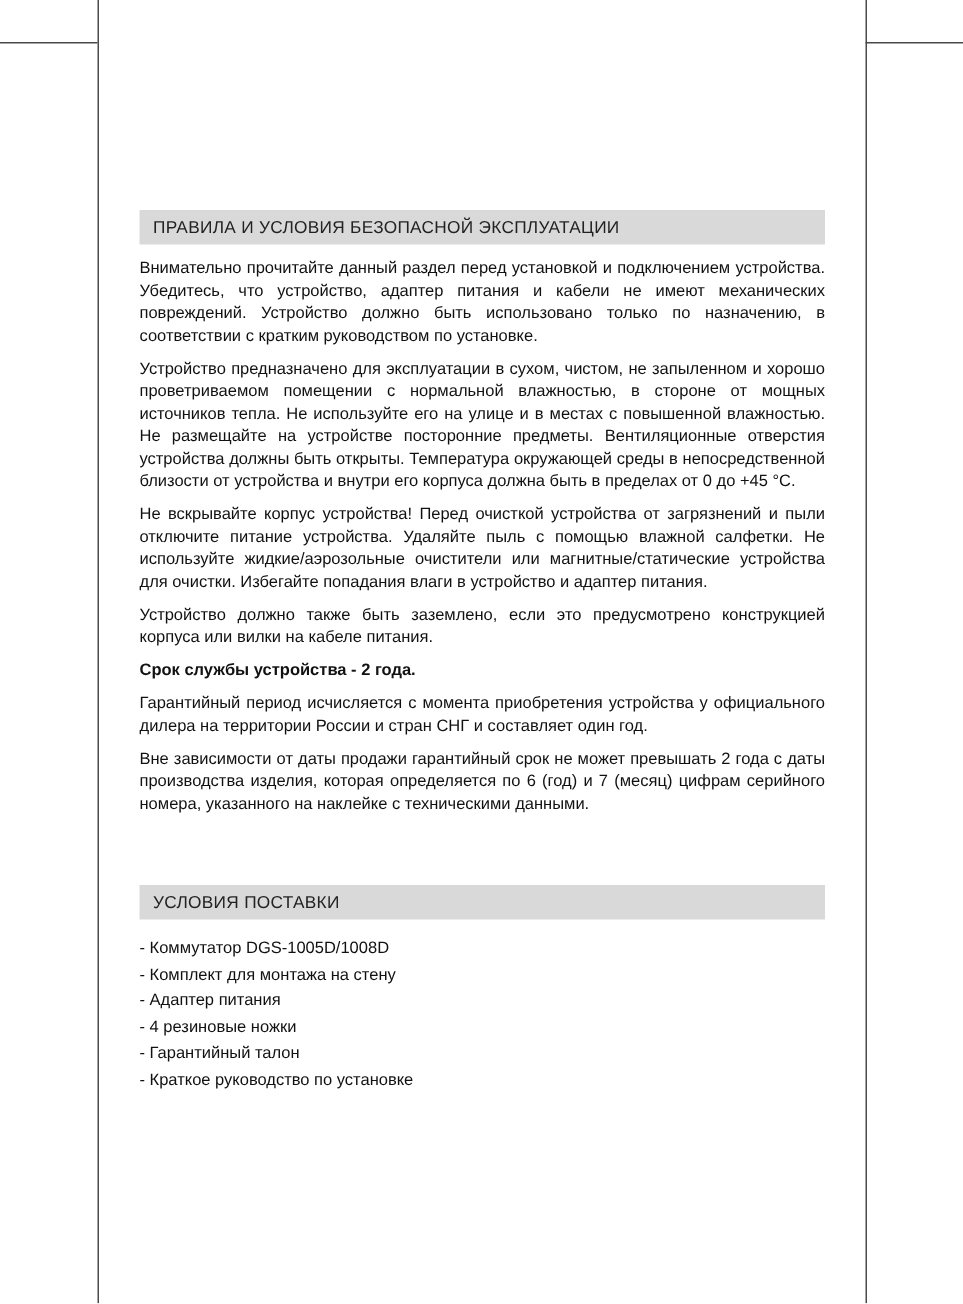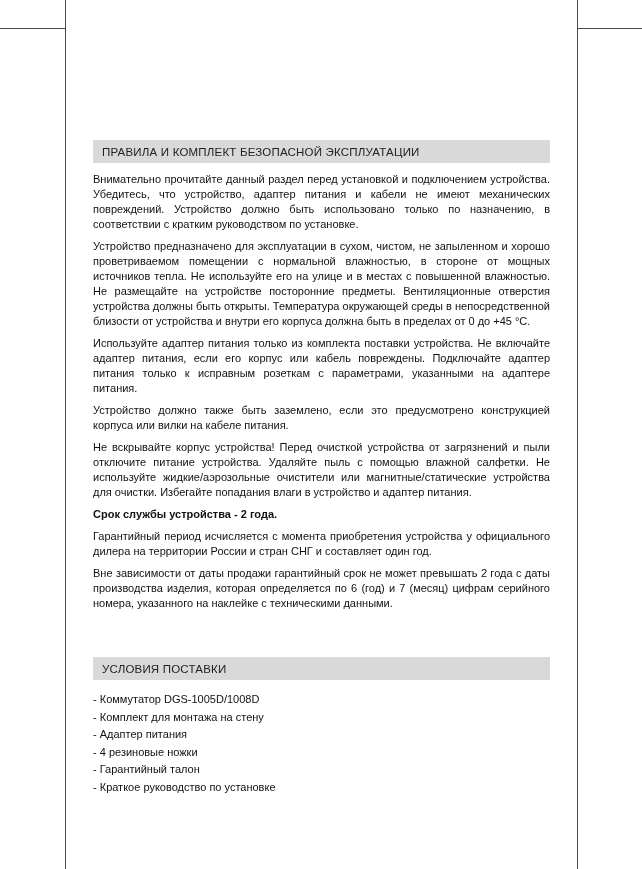--- a/index.html
+++ b/index.html
@@ -83,27 +83,26 @@
 
   <div class="crop-v left"></div>
   <div class="crop-v right"></div>
   <div class="crop-h left"></div>
   <div class="crop-h right"></div>
 
   <div class="content">
 
     <div class="section">
       <div class="section-header">
-        <span>ПРАВИЛА И КОМПЛЕКТ БЕЗОПАСНОЙ ЭКСПЛУАТАЦИИ</span>
+        <span>ПРАВИЛА И УСЛОВИЯ БЕЗОПАСНОЙ ЭКСПЛУАТАЦИИ</span>
       </div>
       <p class="para">Внимательно прочитайте данный раздел перед установкой и подключением устройства. Убедитесь, что устройство, адаптер питания и кабели не имеют механических повреждений. Устройство должно быть использовано только по назначению, в соответствии с кратким руководством по установке.</p>
       <p class="para">Устройство предназначено для эксплуатации в сухом, чистом, не запыленном и хорошо проветриваемом помещении с нормальной влажностью, в стороне от мощных источников тепла. Не используйте его на улице и в местах с повышенной влажностью. Не размещайте на устройстве посторонние предметы. Вентиляционные отверстия устройства должны быть открыты. Температура окружающей среды в непосредственной близости от устройства и внутри его корпуса должна быть в пределах от 0 до +45 °C.</p>
-      <p class="para">Используйте адаптер питания только из комплекта поставки устройства. Не включайте адаптер питания, если его корпус или кабель повреждены. Подключайте адаптер питания только к исправным розеткам с параметрами, указанными на адаптере питания.</p>
+      <p class="para">Не вскрывайте корпус устройства! Перед очисткой устройства от загрязнений и пыли отключите питание устройства. Удаляйте пыль с помощью влажной салфетки. Не используйте жидкие/аэрозольные очистители или магнитные/статические устройства для очистки. Избегайте попадания влаги в устройство и адаптер питания.</p>
       <p class="para">Устройство должно также быть заземлено, если это предусмотрено конструкцией корпуса или вилки на кабеле питания.</p>
-      <p class="para">Не вскрывайте корпус устройства! Перед очисткой устройства от загрязнений и пыли отключите питание устройства. Удаляйте пыль с помощью влажной салфетки. Не используйте жидкие/аэрозольные очистители или магнитные/статические устройства для очистки. Избегайте попадания влаги в устройство и адаптер питания.</p>
       <p class="para standalone">Срок службы устройства - 2 года.</p>
       <p class="para">Гарантийный период исчисляется с момента приобретения устройства у официального дилера на территории России и стран СНГ и составляет один год.</p>
       <p class="para">Вне зависимости от даты продажи гарантийный срок не может превышать 2 года с даты производства изделия, которая определяется по 6 (год) и 7 (месяц) цифрам серийного номера, указанного на наклейке с техническими данными.</p>
     </div>
 
     <div class="section package-section">
       <div class="section-header">
         <span>УСЛОВИЯ ПОСТАВКИ</span>
       </div>
       <div class="supply-list">

